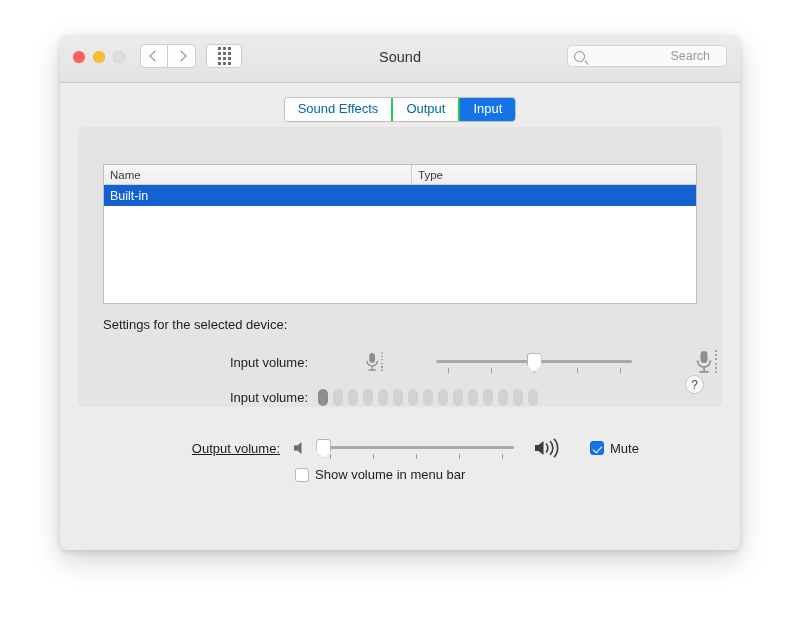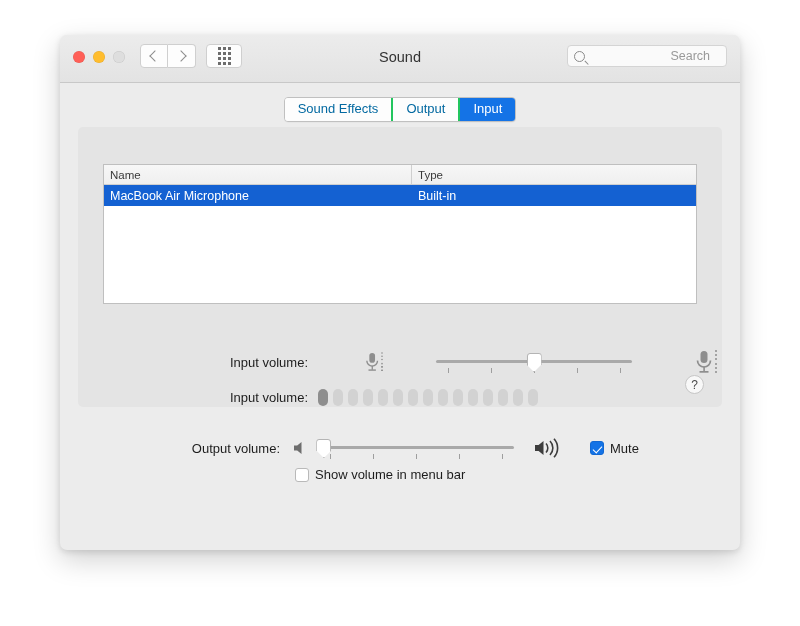--- a/index.html
+++ b/index.html
@@ -357,21 +357,21 @@
   }
 
   
   #row-output {
     position: absolute;
     left: 105px;
     top: 400px;
     display: flex;
     align-items: center;
   }
-  #row-output .ctrl-label { width: 115px; }
+  #row-output .ctrl-label { width: 115px; text-decoration: underline; }
 
   .spk { flex: none; margin-left: 10px; }
   .spk svg { display: block; }
 
   #mute-wrap, #showvol-wrap {
     display: flex;
     align-items: center;
   }
   #mute-wrap { margin-left: 24px; }
   .checkbox {
@@ -466,25 +466,25 @@
 
   <div id="panel">
 
 
     <div id="device-table">
       <div id="table-head">
         <div class="th col-name">Name</div>
         <div class="th col-type">Type</div>
       </div>
       <div class="trow selected">
-        <div class="td col-name">MacBook Air Microphone</div>
         <div class="td col-type">Built-in</div>
       </div>
     </div>
 
+    <div id="settings-label">Settings for the selected device:</div>
 
     <div class="ctrl-row" id="row-input-volume">
       <div class="ctrl-label">Input volume:</div>
 
       <div class="mic small">
         <svg width="22" height="26" viewBox="0 0 22 26">
           <rect x="6.5" y="2" width="7" height="12" rx="3.5" fill="#8e8e8e"></rect>
           <path d="M3.5 11.5a6.5 6.5 0 0 0 13 0" fill="none" stroke="#8e8e8e" stroke-width="1.7"></path>
           <rect x="9.3" y="17.5" width="1.6" height="5" fill="#8e8e8e"></rect>
           <rect x="5.5" y="22" width="9" height="1.7" fill="#8e8e8e"></rect>

